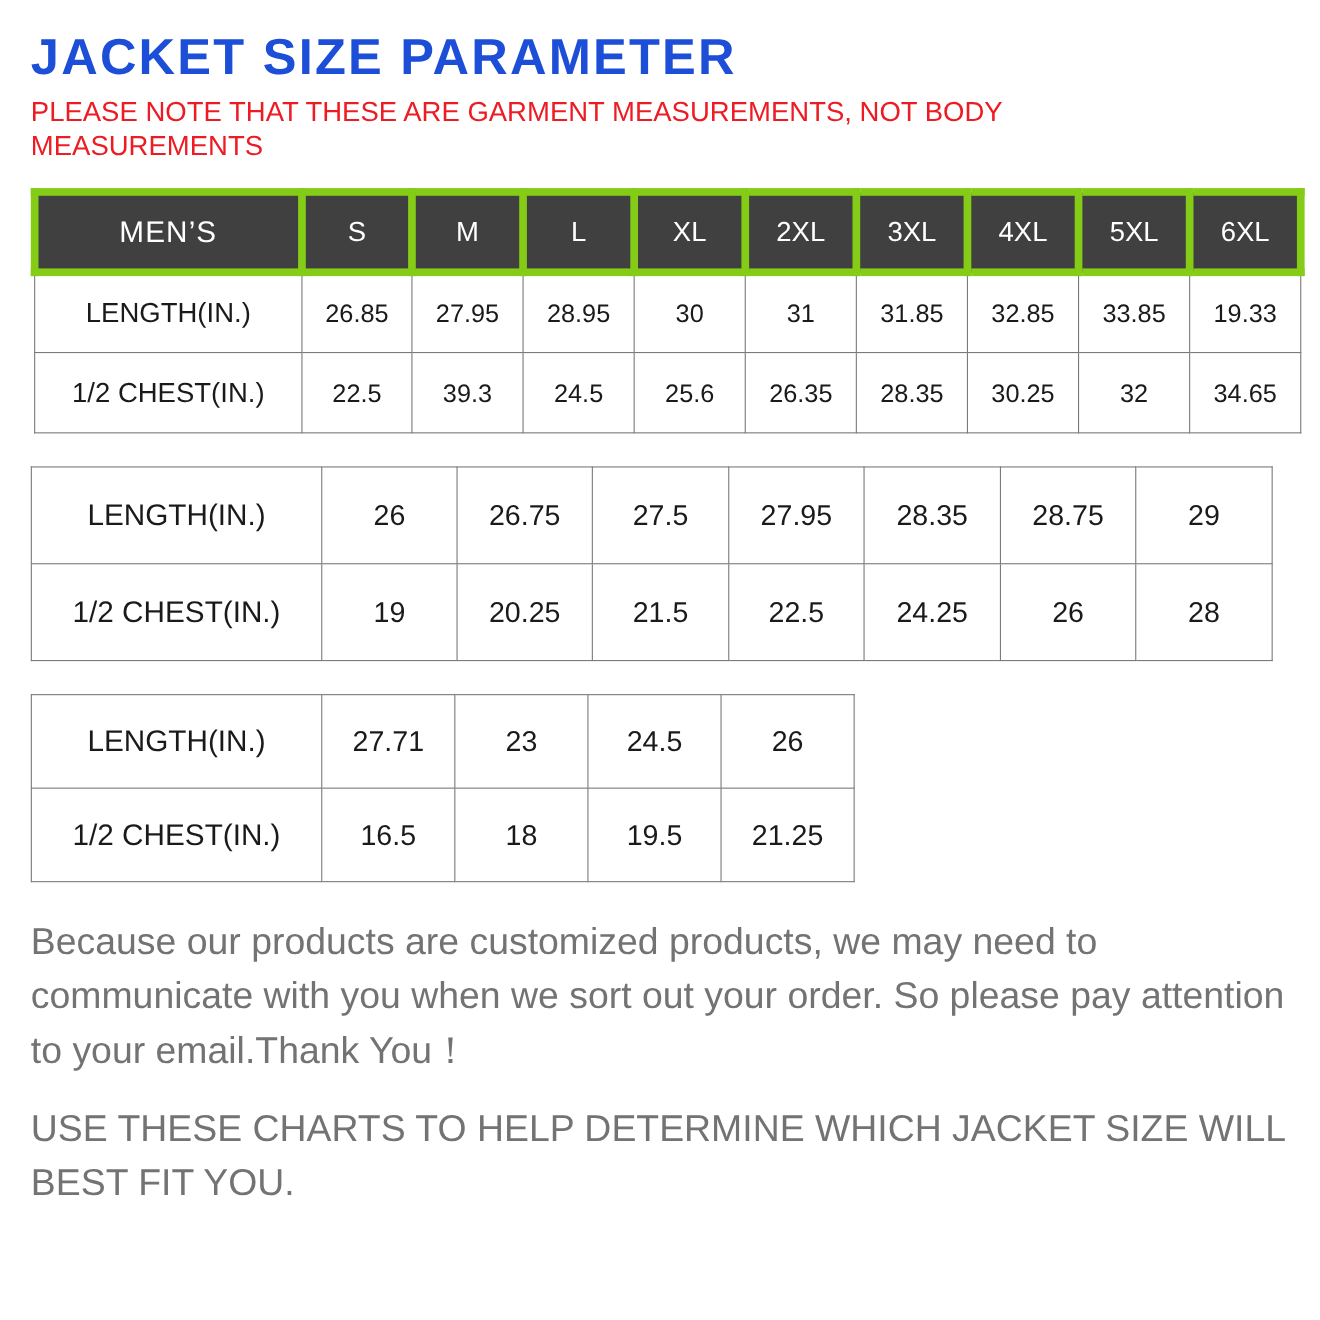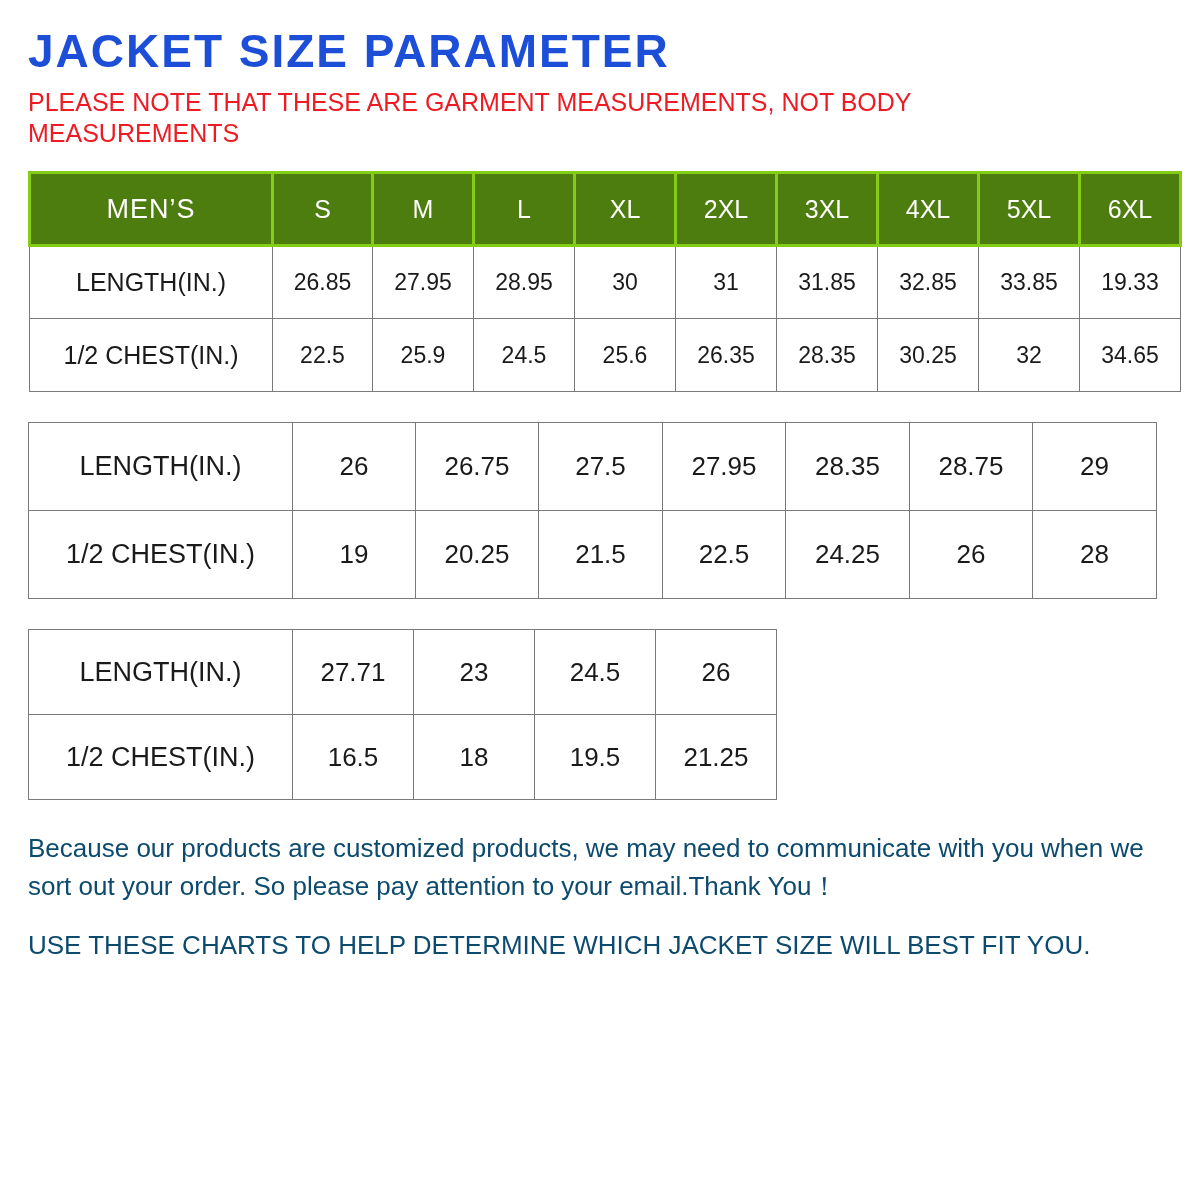--- a/index.html
+++ b/index.html
@@ -38,23 +38,23 @@
     table-layout: fixed;
   }
   table.size td {
     border: 1px solid #7a7a7a;
     text-align: center;
     vertical-align: middle;
     color: #1a1a1a;
     background: #ffffff;
   }
   table.size tr.head td {
-    background: #4d7c0f;
+    background: #404040;
     color: #ffffff;
-    border: 3px solid #84cc16;
+    border: 7px solid #84cc16;
   }
   
   #tbl-mens { width: 1148px; }
   #tbl-mens td { height: 73px; font-size: 23px; }
   #tbl-mens tr.head td { font-size: 25px; }
   #tbl-mens td.label { font-size: 25px; }
   #tbl-mens tr.head td.label { font-size: 27px; letter-spacing: 1px; }
 
   
   #tbl-womens { width: 1128px; }
@@ -64,22 +64,22 @@
   #tbl-womens tr.head td.label { font-size: 30px; letter-spacing: 1px; }
 
   
   #tbl-youth { width: 748px; }
   #tbl-youth td { height: 85px; font-size: 26px; }
   #tbl-youth tr.head td { font-size: 29px; }
   #tbl-youth td.label { font-size: 27px; }
   #tbl-youth tr.head td.label { font-size: 30px; letter-spacing: 1px; }
 
   .footer {
-    color: #0c4a6e;
-    font-size: 26px;
+    color: #737373;
+    font-size: 34px;
     line-height: 1.45;
     max-width: 1140px;
   }
   .footer p { margin: 0 0 22px 0; }
   .footer p:last-child { margin-bottom: 0; }
 </style>
 </head>
 <body>
 
 <div class="page">
@@ -122,21 +122,21 @@
         <td>30</td>
         <td>31</td>
         <td>31.85</td>
         <td>32.85</td>
         <td>33.85</td>
         <td>19.33</td>
       </tr>
       <tr>
         <td class="label">1/2 CHEST(IN.)</td>
         <td>22.5</td>
-        <td>25.9</td>
+        <td>39.3</td>
         <td>24.5</td>
         <td>25.6</td>
         <td>26.35</td>
         <td>28.35</td>
         <td>30.25</td>
         <td>32</td>
         <td>34.65</td>
       </tr>
     </tbody>
   </table>

